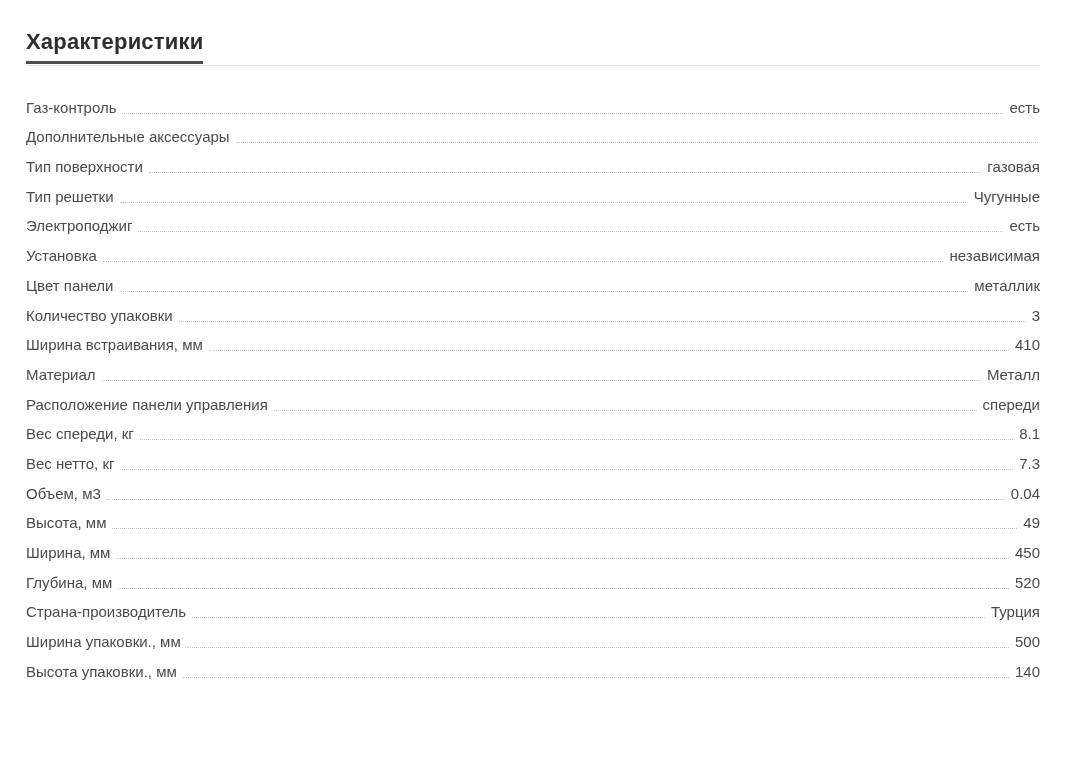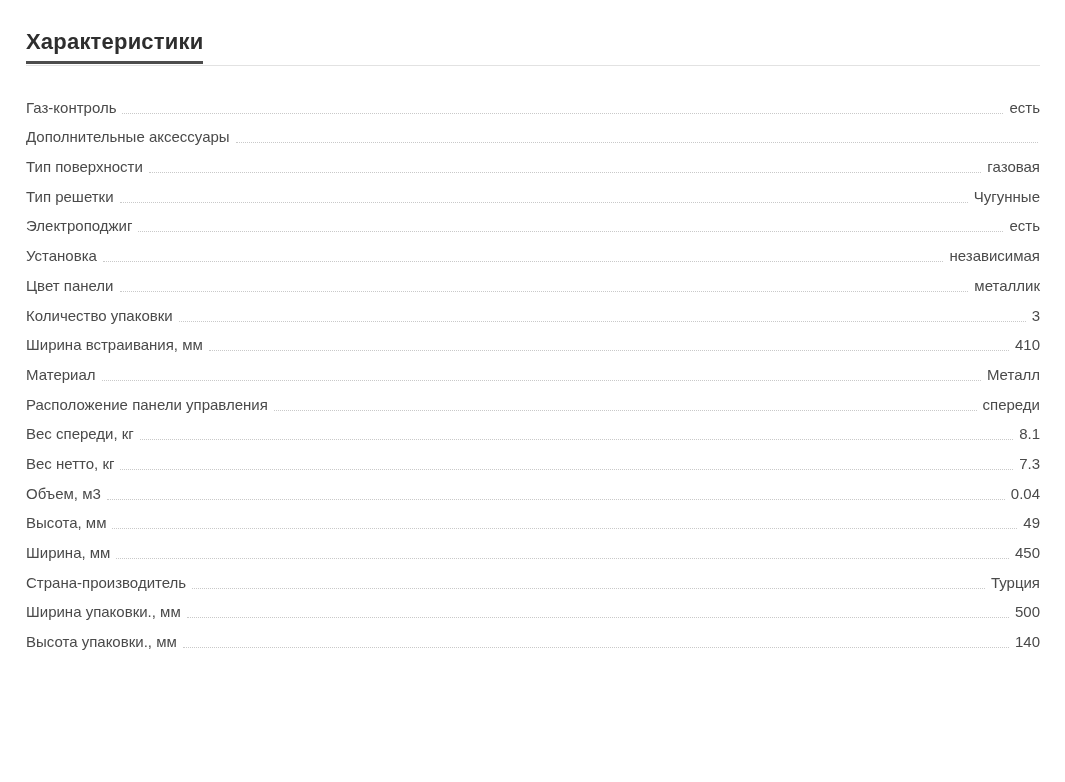--- a/index.html
+++ b/index.html
@@ -155,20 +155,25 @@
         <span class="spec-name">Высота, мм</span>
         <span class="dots"></span>
         <span class="spec-value">49</span>
       </div>
       <div class="spec-row">
         <span class="spec-name">Ширина, мм</span>
         <span class="dots"></span>
         <span class="spec-value">450</span>
       </div>
       <div class="spec-row">
+        <span class="spec-name">Глубина, мм</span>
+        <span class="dots"></span>
+        <span class="spec-value">520</span>
+      </div>
+      <div class="spec-row">
         <span class="spec-name">Страна-производитель</span>
         <span class="dots"></span>
         <span class="spec-value">Турция</span>
       </div>
       <div class="spec-row">
         <span class="spec-name">Ширина упаковки., мм</span>
         <span class="dots"></span>
         <span class="spec-value">500</span>
       </div>
       <div class="spec-row">

